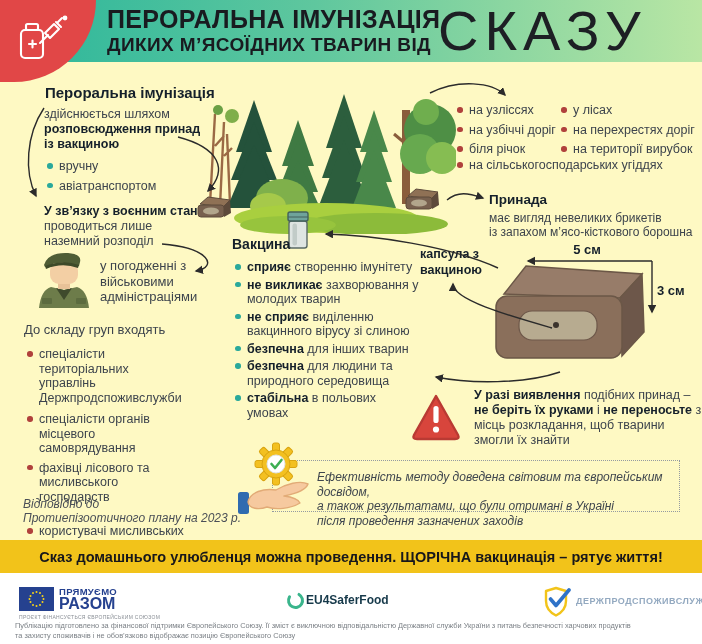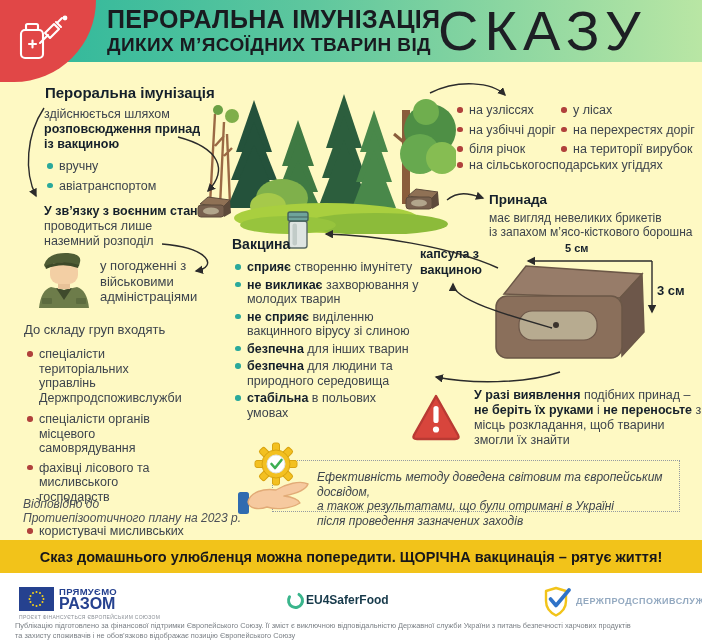--- a/index.html
+++ b/index.html
@@ -178,21 +178,21 @@
   <ul class="abs dot-list red" style="left:456px;top:158px">
     <li>на сільськогосподарських угіддях</li>
   </ul>
 
   <div class="abs h2" style="left:489px;top:192px;font-size:13.5px">Принада</div>
   <div class="abs t" style="left:489px;top:211px;font-size:12px">
     <div>має вигляд невеликих брикетів</div>
     <div>із запахом м’ясо-кісткового борошна</div>
   </div>
   <div class="abs bld" style="left:420px;top:247px;width:72px;font-size:12.5px;line-height:1.25">капсула з вакциною</div>
-  <div class="abs bld" style="left:565px;top:242px;width:44px;font-size:11px">5 см</div>
+  <div class="abs bld" style="left:565px;top:242px;width:44px;text-align:center;font-size:13px">5 см</div>
   <div class="abs bld" style="left:657px;top:283px;font-size:13px">3 см</div>
 
   <svg class="abs" style="left:492px;top:258px" width="158" height="106" viewBox="0 0 158 106">
     <polygon points="12,36 34,8 150,16 128,40" fill="#977c69" stroke="#6b5747" stroke-width="1.5"></polygon>
     <polygon points="128,40 150,16 152,74 130,98" fill="#6d574a" stroke="#6b5747" stroke-width="1.5"></polygon>
     <rect x="4" y="38" width="126" height="62" rx="11" fill="#8a6f5b" stroke="#6b5747" stroke-width="1.5"></rect>
     <rect x="27" y="53" width="78" height="29" rx="13" fill="#b7ab90" stroke="#6e584a" stroke-width="1.2"></rect>
     <circle cx="64" cy="67" r="3" fill="#3b332c"></circle>
   </svg>
 
@@ -246,21 +246,21 @@
       <path d="M447,200 C458,191 468,193 483,198" marker-end="url(#ah)"></path>
       <path d="M552,328 C510,316 453,300 453,284" marker-end="url(#ah)"></path>
       <path d="M498,268 C450,246 372,235 326,234" marker-end="url(#ah)"></path>
       <path d="M560,372 C525,384 470,384 436,377" marker-end="url(#ah)"></path>
       <path d="M652,261 L528,261" marker-end="url(#ah)"></path>
       <path d="M652,261 L652,312" marker-end="url(#ah)"></path>
     </g>
   </svg>
 
   <div class="banner">
-    <span>Сказ домашнього улюбленця можна попередити. ЩОРІЧНА вакцинація – рятує життя!</span>
+    <span>Сказ домашнього улюбленця можна проведення. ЩОРІЧНА вакцинація – рятує життя!</span>
   </div>
 
   <div class="footer">
     <svg class="abs" style="left:19px;top:14px" width="35" height="24" viewBox="0 0 35 24">
       <rect x="0" y="0" width="35" height="24" fill="#25418f"></rect>
       <g fill="#f7d417">
         <circle cx="17.5" cy="5" r="1"></circle>
           <circle cx="21" cy="6" r="1"></circle>
           <circle cx="23.5" cy="9" r="1"></circle>
         <circle cx="24.5" cy="12" r="1"></circle>

